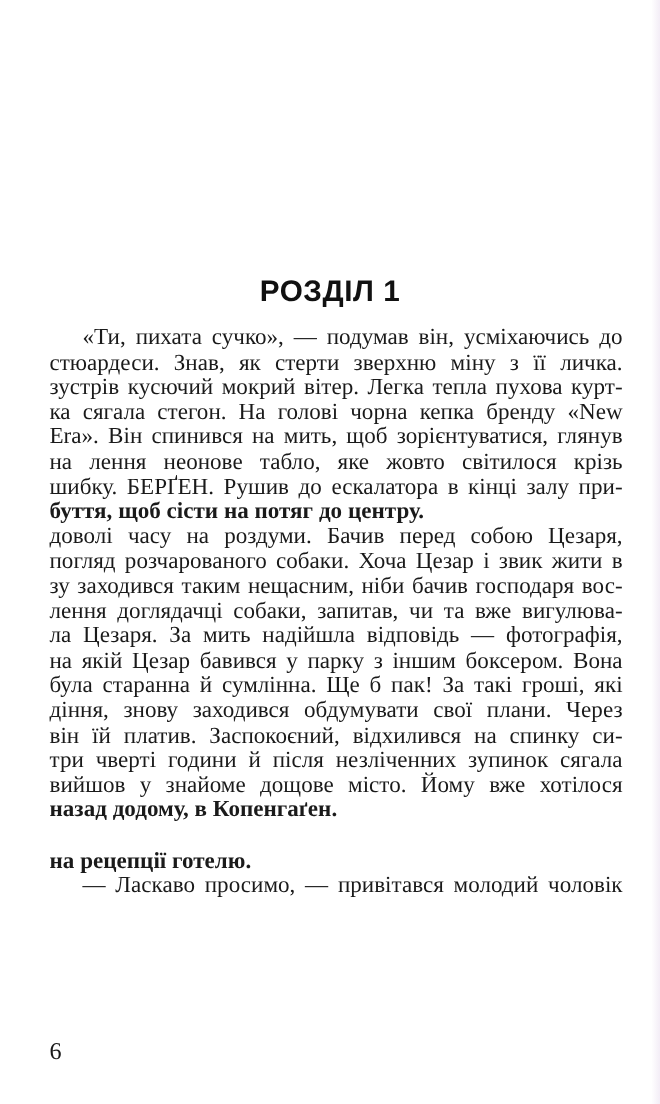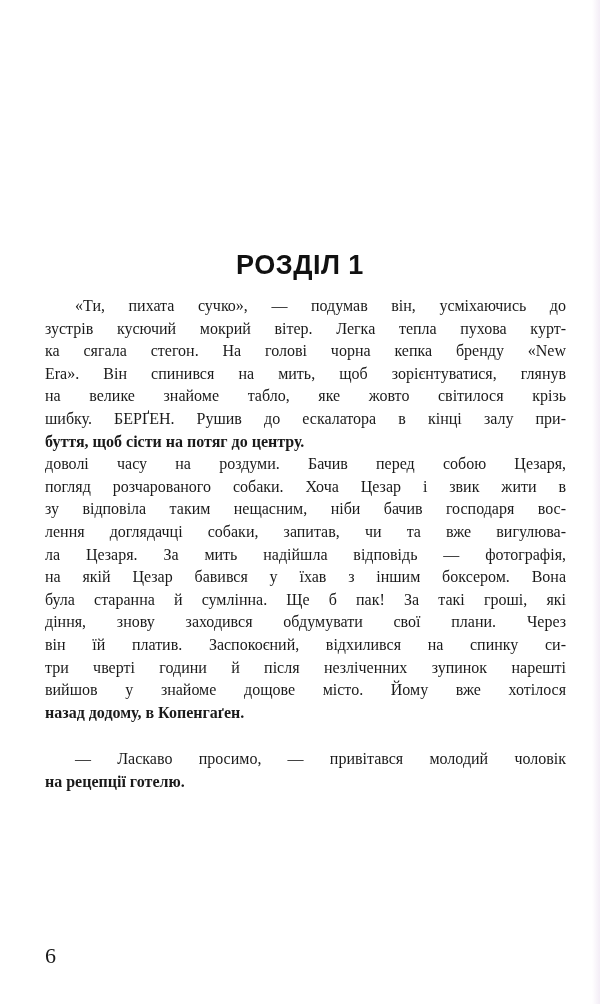--- a/index.html
+++ b/index.html
@@ -9,59 +9,60 @@
   }
   .edge-tint { position:absolute; right:0; top:0; width:8px; height:1004px;
     background:linear-gradient(to right, rgba(255,255,255,0), rgba(235,225,240,0.6)); }
   .chapter-title {
     position:absolute; top:250px; left:0; width:600px; text-align:center;
     font-family:"Liberation Sans", sans-serif; font-weight:bold; font-size:27px; letter-spacing:0.5px;
     color:#111;
   }
   .body-text {
     position:absolute; left:45px; width:521px; top:295px;
-    font-size:16px; line-height:22.6px; text-align:justify;
+    font-size:21px; line-height:22.6px; text-align:justify;
   }
   .line { display:block; white-space:nowrap; text-align:justify; text-align-last:justify; height:22.6px; }
   .line.last { text-align-last:left;font-weight:bold; }
   .indent { padding-left:30px; }
   .gap { height:24px; }
   .page-number { position:absolute; left:45px; top:943px; font-size:22px; }
 </style>
 </head>
 <body>
 
 <div class="edge-tint"></div>
 
 <div class="chapter-title">РОЗДІЛ 1</div>
 
 <div class="body-text">
   <div>
     <span class="line indent">«Ти, пихата сучко», — подумав він, усміхаючись до</span>
+    <span class="line">стюардеси. Знав, як стерти зверхню міну з її личка.</span>
     <span class="line">зустрів кусючий мокрий вітер. Легка тепла пухова курт-</span>
     <span class="line">ка сягала стегон. На голові чорна кепка бренду «New</span>
     <span class="line">Era». Він спинився на мить, щоб зорієнтуватися, глянув</span>
-    <span class="line">на велике знайоме табло, яке жовто світилося крізь</span>
+    <span class="line">на лення неонове табло, яке жовто світилося крізь</span>
     <span class="line">шибку. БЕРҐЕН. Рушив до ескалатора в кінці залу при-</span>
     <span class="line last">буття, щоб сісти на потяг до центру.</span>
   </div>
   <div>
     <span class="line">доволі часу на роздуми. Бачив перед собою Цезаря,</span>
     <span class="line">погляд розчарованого собаки. Хоча Цезар і звик жити в</span>
-    <span class="line">зу відповіла таким нещасним, ніби бачив господаря вос-</span>
+    <span class="line">зу заходився таким нещасним, ніби бачив господаря вос-</span>
     <span class="line">лення доглядачці собаки, запитав, чи та вже вигулюва-</span>
     <span class="line">ла Цезаря. За мить надійшла відповідь — фотографія,</span>
-    <span class="line">на якій Цезар бавився у їхав з іншим боксером. Вона</span>
+    <span class="line">на якій Цезар бавився у парку з іншим боксером. Вона</span>
     <span class="line">була старанна й сумлінна. Ще б пак! За такі гроші, які</span>
     <span class="line">діння, знову заходився обдумувати свої плани. Через</span>
     <span class="line">він їй платив. Заспокоєний, відхилився на спинку си-</span>
-    <span class="line">три чверті години й після незліченних зупинок нарешті</span>
+    <span class="line">три чверті години й після незліченних зупинок сягала</span>
     <span class="line">вийшов у знайоме дощове місто. Йому вже хотілося</span>
     <span class="line last">назад додому, в Копенгаґен.</span>
   </div>
   <div class="gap"></div>
   <div>
+    <span class="line last">на рецепції готелю.</span>
     <span class="line indent">— Ласкаво просимо, — привітався молодий чоловік</span>
-    <span class="line last">на рецепції готелю.</span>
   </div>
 </div>
 
 <div class="page-number">6</div>
 
 </body></html>

